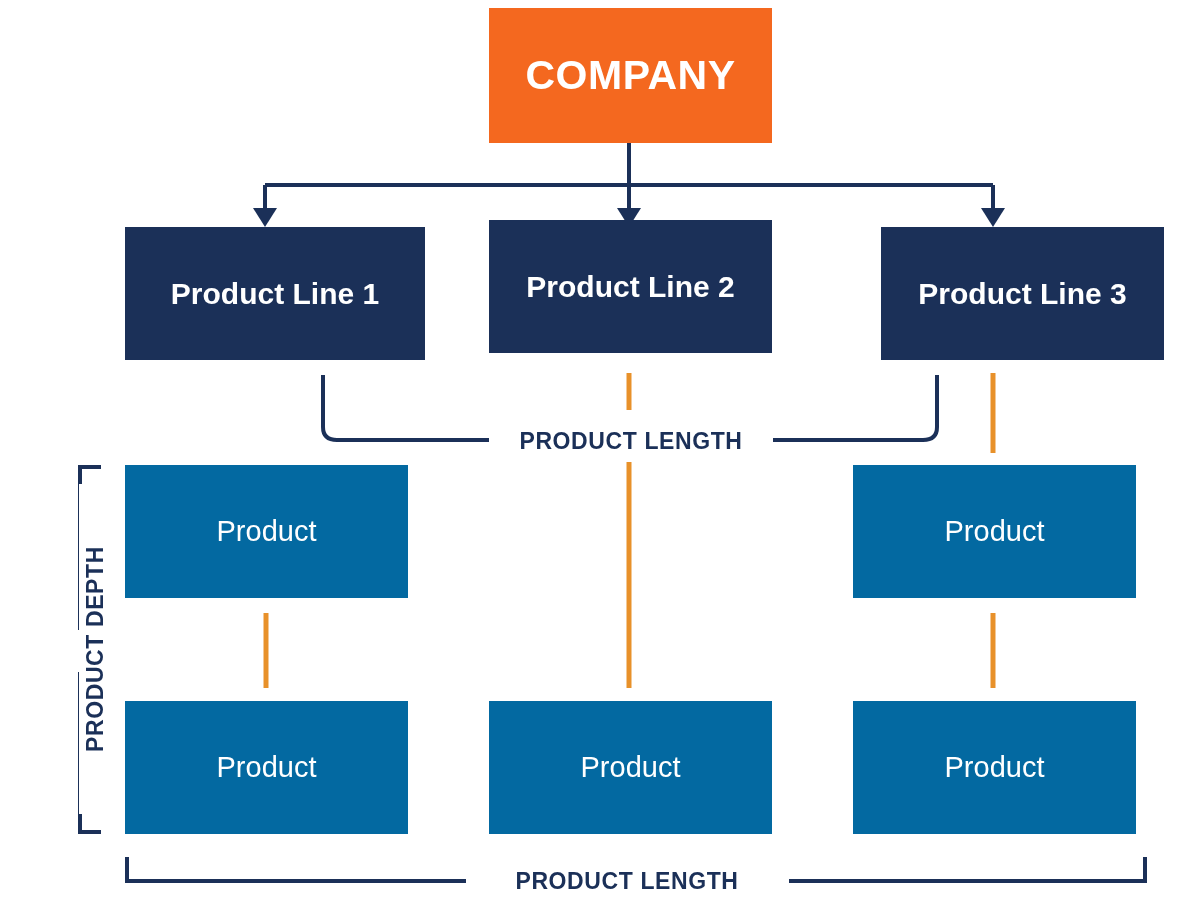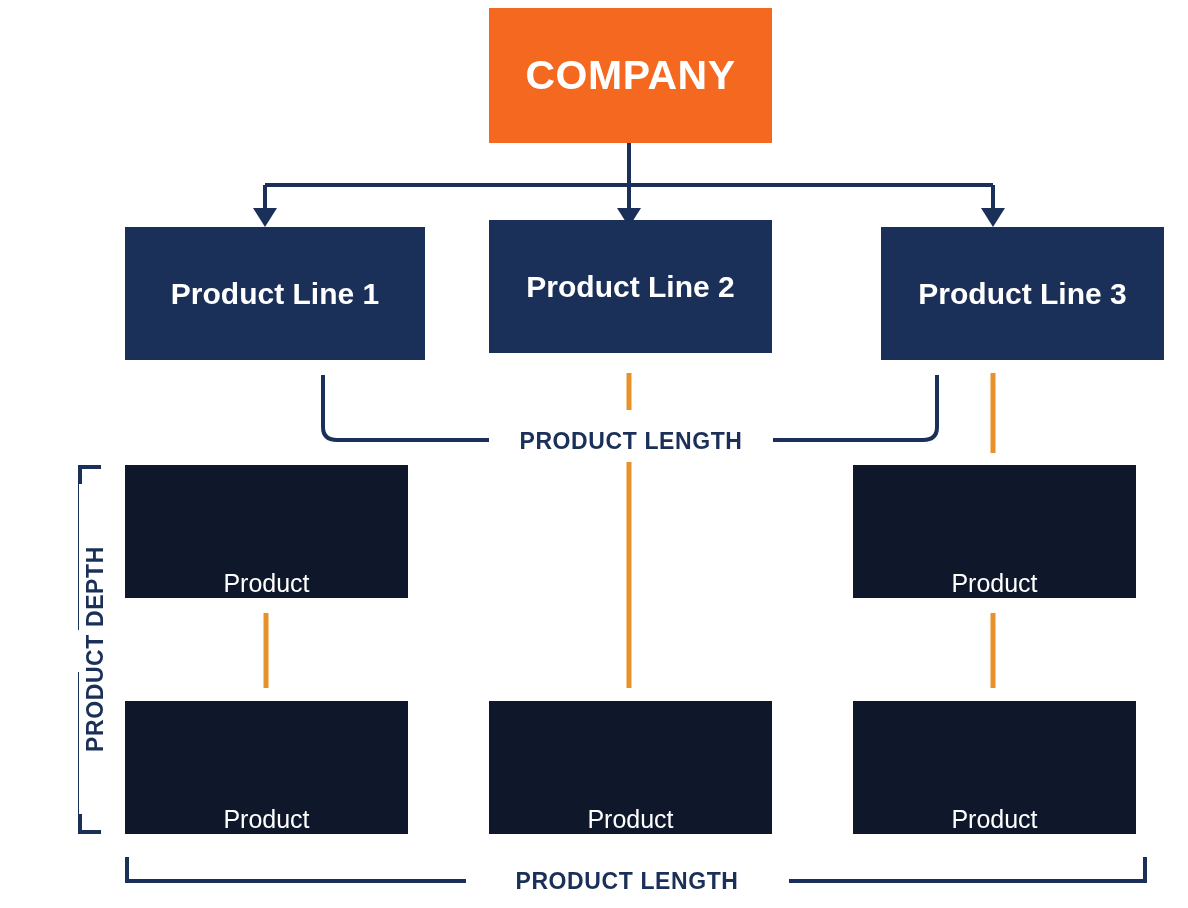--- a/index.html
+++ b/index.html
@@ -39,24 +39,23 @@
     font-size: 41px;
     font-weight: bold;
     letter-spacing: 0.5px;
   }
   .node-line {
     background: #1B3058;
     font-size: 30px;
     font-weight: bold;
   }
   .node-product {
-    background: #0f172a;
-    font-size: 25px;
+    background: #0369a1;
+    font-size: 29px;
     font-weight: normal;
-    align-items: flex-end;
   }
   .bracket-label {
     position: absolute;
     color: #1B3058;
     font-size: 23px;
     font-weight: bold;
     letter-spacing: 0.6px;
     white-space: nowrap;
     background: #ffffff;
     display: flex;

